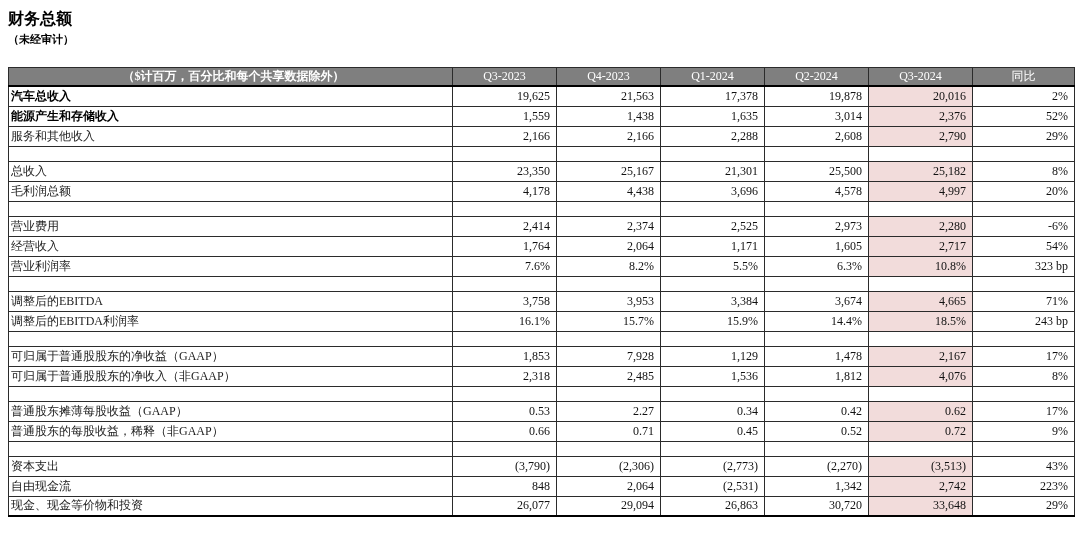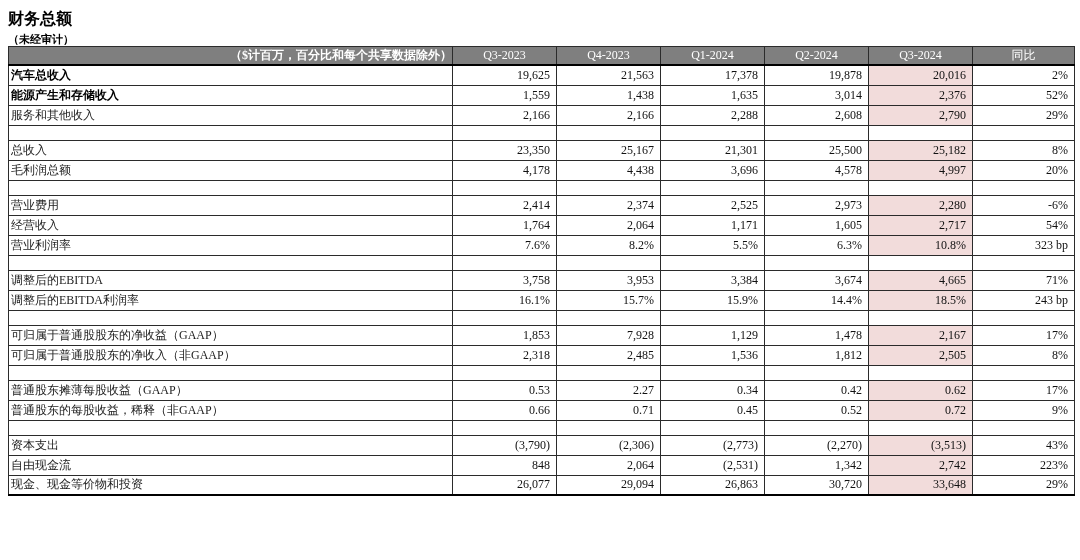--- a/index.html
+++ b/index.html
@@ -10,37 +10,37 @@
     color: #1a1a1a;
     -webkit-font-smoothing: antialiased;
   }
   .page { width: 1080px; height: 560px; position: relative; }
   .title {
     font-weight: bold; font-size: 16px; line-height: 22px;
     margin: 8px 0 0 8px; color: #000;
   }
   .subtitle {
     font-weight: bold; font-size: 11px; line-height: 14px;
-    margin: 2px 0 0 8px; color: #000;
+    margin: 2px 0 21px 8px; color: #000;
   }
   table.fin-table {
     border-collapse: collapse; table-layout: fixed;
     margin-left: 8px; width: 1066px;
   }
   .fin-table th, .fin-table td {
     border: 1px solid #2b2b2b; padding: 0; overflow: hidden; white-space: nowrap;
   }
   .fin-table thead th {
     background: var(--header-bg, #7f7f7f);
     color: var(--header-text, #ffffff);
     font-weight: normal; font-size: 12px; height: 17px;
     text-align: center; border-bottom: 2px solid #000;
   }
   .fin-table thead th.label-col {
-    text-align: right; font-weight: bold; padding-left: 6px; font-size: 12px;
+    text-align: center; font-weight: bold; padding-left: 6px; font-size: 12px;
   }
   .fin-table td { height: 20px; font-size: 12px; }
   .fin-table tr.spacer td { height: 15px; }
   .fin-table td.label { text-align: left; padding-left: 2px; color: #1c1c1c; }
   .fin-table td.num { text-align: right; padding-right: 6px; color: #111; }
   .fin-table td.hl { background: var(--highlight, #f2dcdb); }
   .fin-table tr.bold td.label { font-weight: bold; color: #000; }
   .fin-table tbody tr:last-child td { border-bottom: 2px solid #000; }
 </style>
 </head>
@@ -206,21 +206,21 @@
           <td class="num">1,478</td>
           <td class="num hl">2,167</td>
           <td class="num">17%</td>
         </tr>
         <tr>
           <td class="label">可归属于普通股股东的净收入（非GAAP）</td>
           <td class="num">2,318</td>
           <td class="num">2,485</td>
           <td class="num">1,536</td>
           <td class="num">1,812</td>
-          <td class="num hl">2,505</td>
+          <td class="num hl">4,076</td>
           <td class="num">8%</td>
         </tr>
         <tr class="spacer">
           <td></td>
           <td></td>
           <td></td>
           <td></td>
           <td></td>
           <td></td>
           <td></td>

